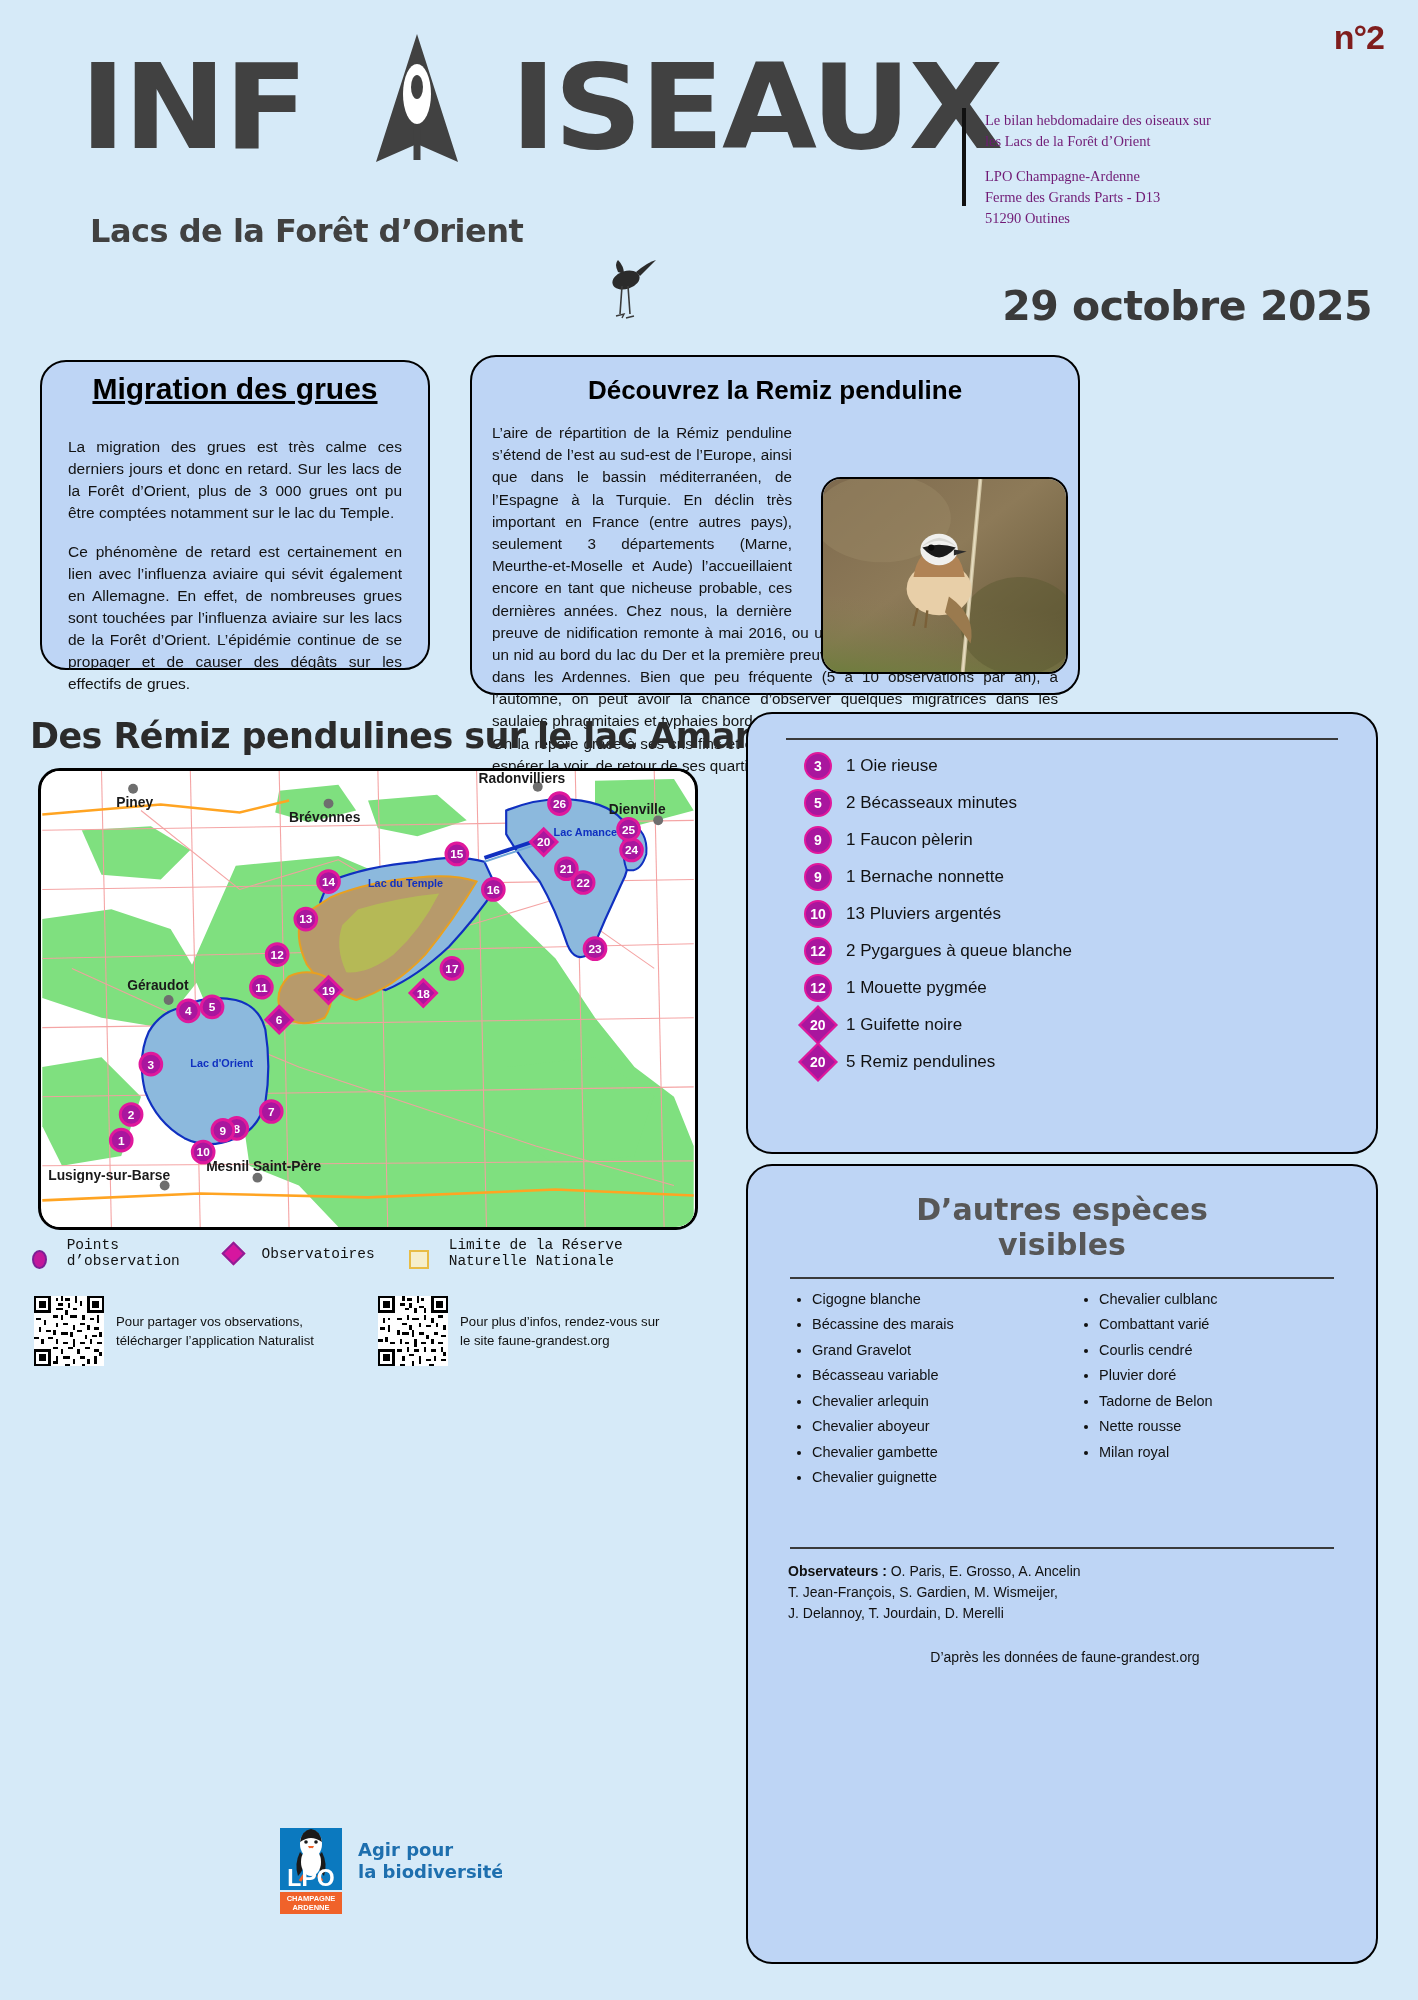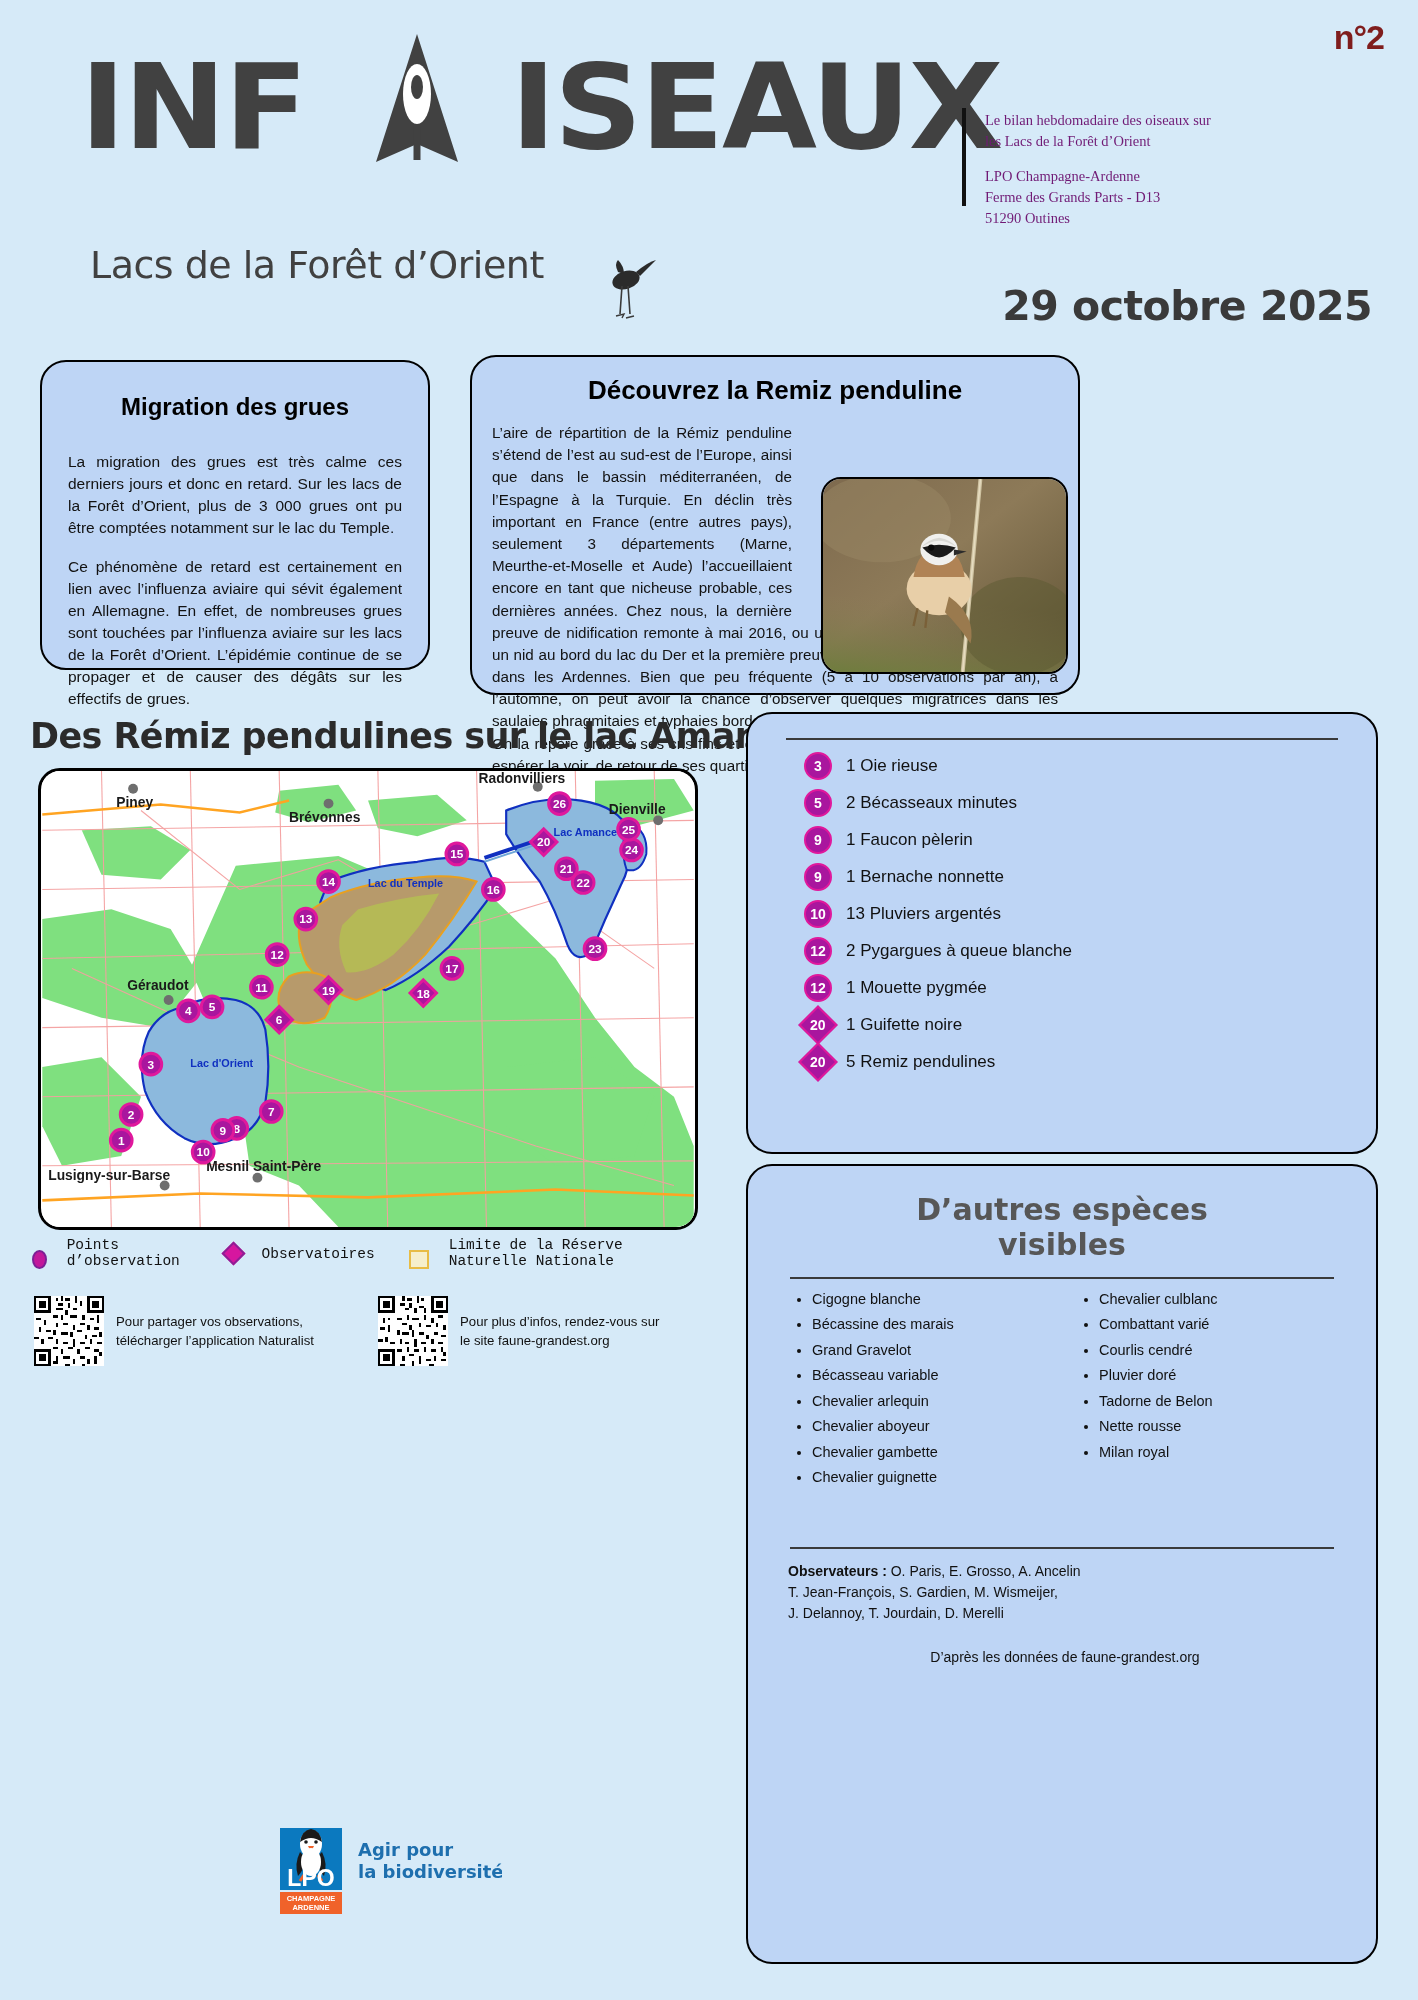--- a/index.html
+++ b/index.html
@@ -38,23 +38,22 @@
     transform-origin: left center;
   }
   .bird-mark {
     position: absolute; left: 282px; top: -16px;
     width: 110px; height: 160px;
     pointer-events: none;
   }
   .subtitle {
     position: absolute; top: 212px; left: 90px;
     font-family: "DejaVu Sans", sans-serif;
-    font-size: 38px; font-weight: normal; color: #414141;
+    font-size: 32px; font-weight: bold; color: #414141;
     letter-spacing: -0.5px;
-    margin-top: 31px;
   }
   .stork {
     position: absolute; left: 600px; top: 258px;
     width: 58px; height: 70px;
   }
   .hdr-rule {
     position: absolute; left: 962px; top: 108px;
     width: 4px; height: 98px; background: #111;
   }
   .hdr-info {
@@ -77,21 +76,21 @@
     border: 2.5px solid #000;
     border-radius: 26px;
   }
   .card-title {
     text-align: center;
     font-size: 27px; font-weight: bold; color: #000;
     font-family: "Liberation Sans", sans-serif;
   }
 
   #card-grues { left: 40px; top: 360px; width: 390px; height: 310px; }
-  #card-grues .card-title { margin-top: 31px; font-size: 24px; }
+  #card-grues .card-title { margin-top: 10px; font-size: 30px; text-decoration: underline; }
   #card-grues .body { padding: 0 26px; margin-top: 30px; }
   #card-grues p {
     font-size: 15.5px; line-height: 1.42; text-align: justify; color: #121212;
   }
   #card-grues p + p { margin-top: 17px; }
 
   #card-remiz { left: 470px; top: 355px; width: 610px; height: 340px; }
   #card-remiz .card-title { margin-top: 18px; font-size: 26px; }
   #card-remiz .body { padding: 0 20px; margin-top: 16px; }
   #card-remiz p {

